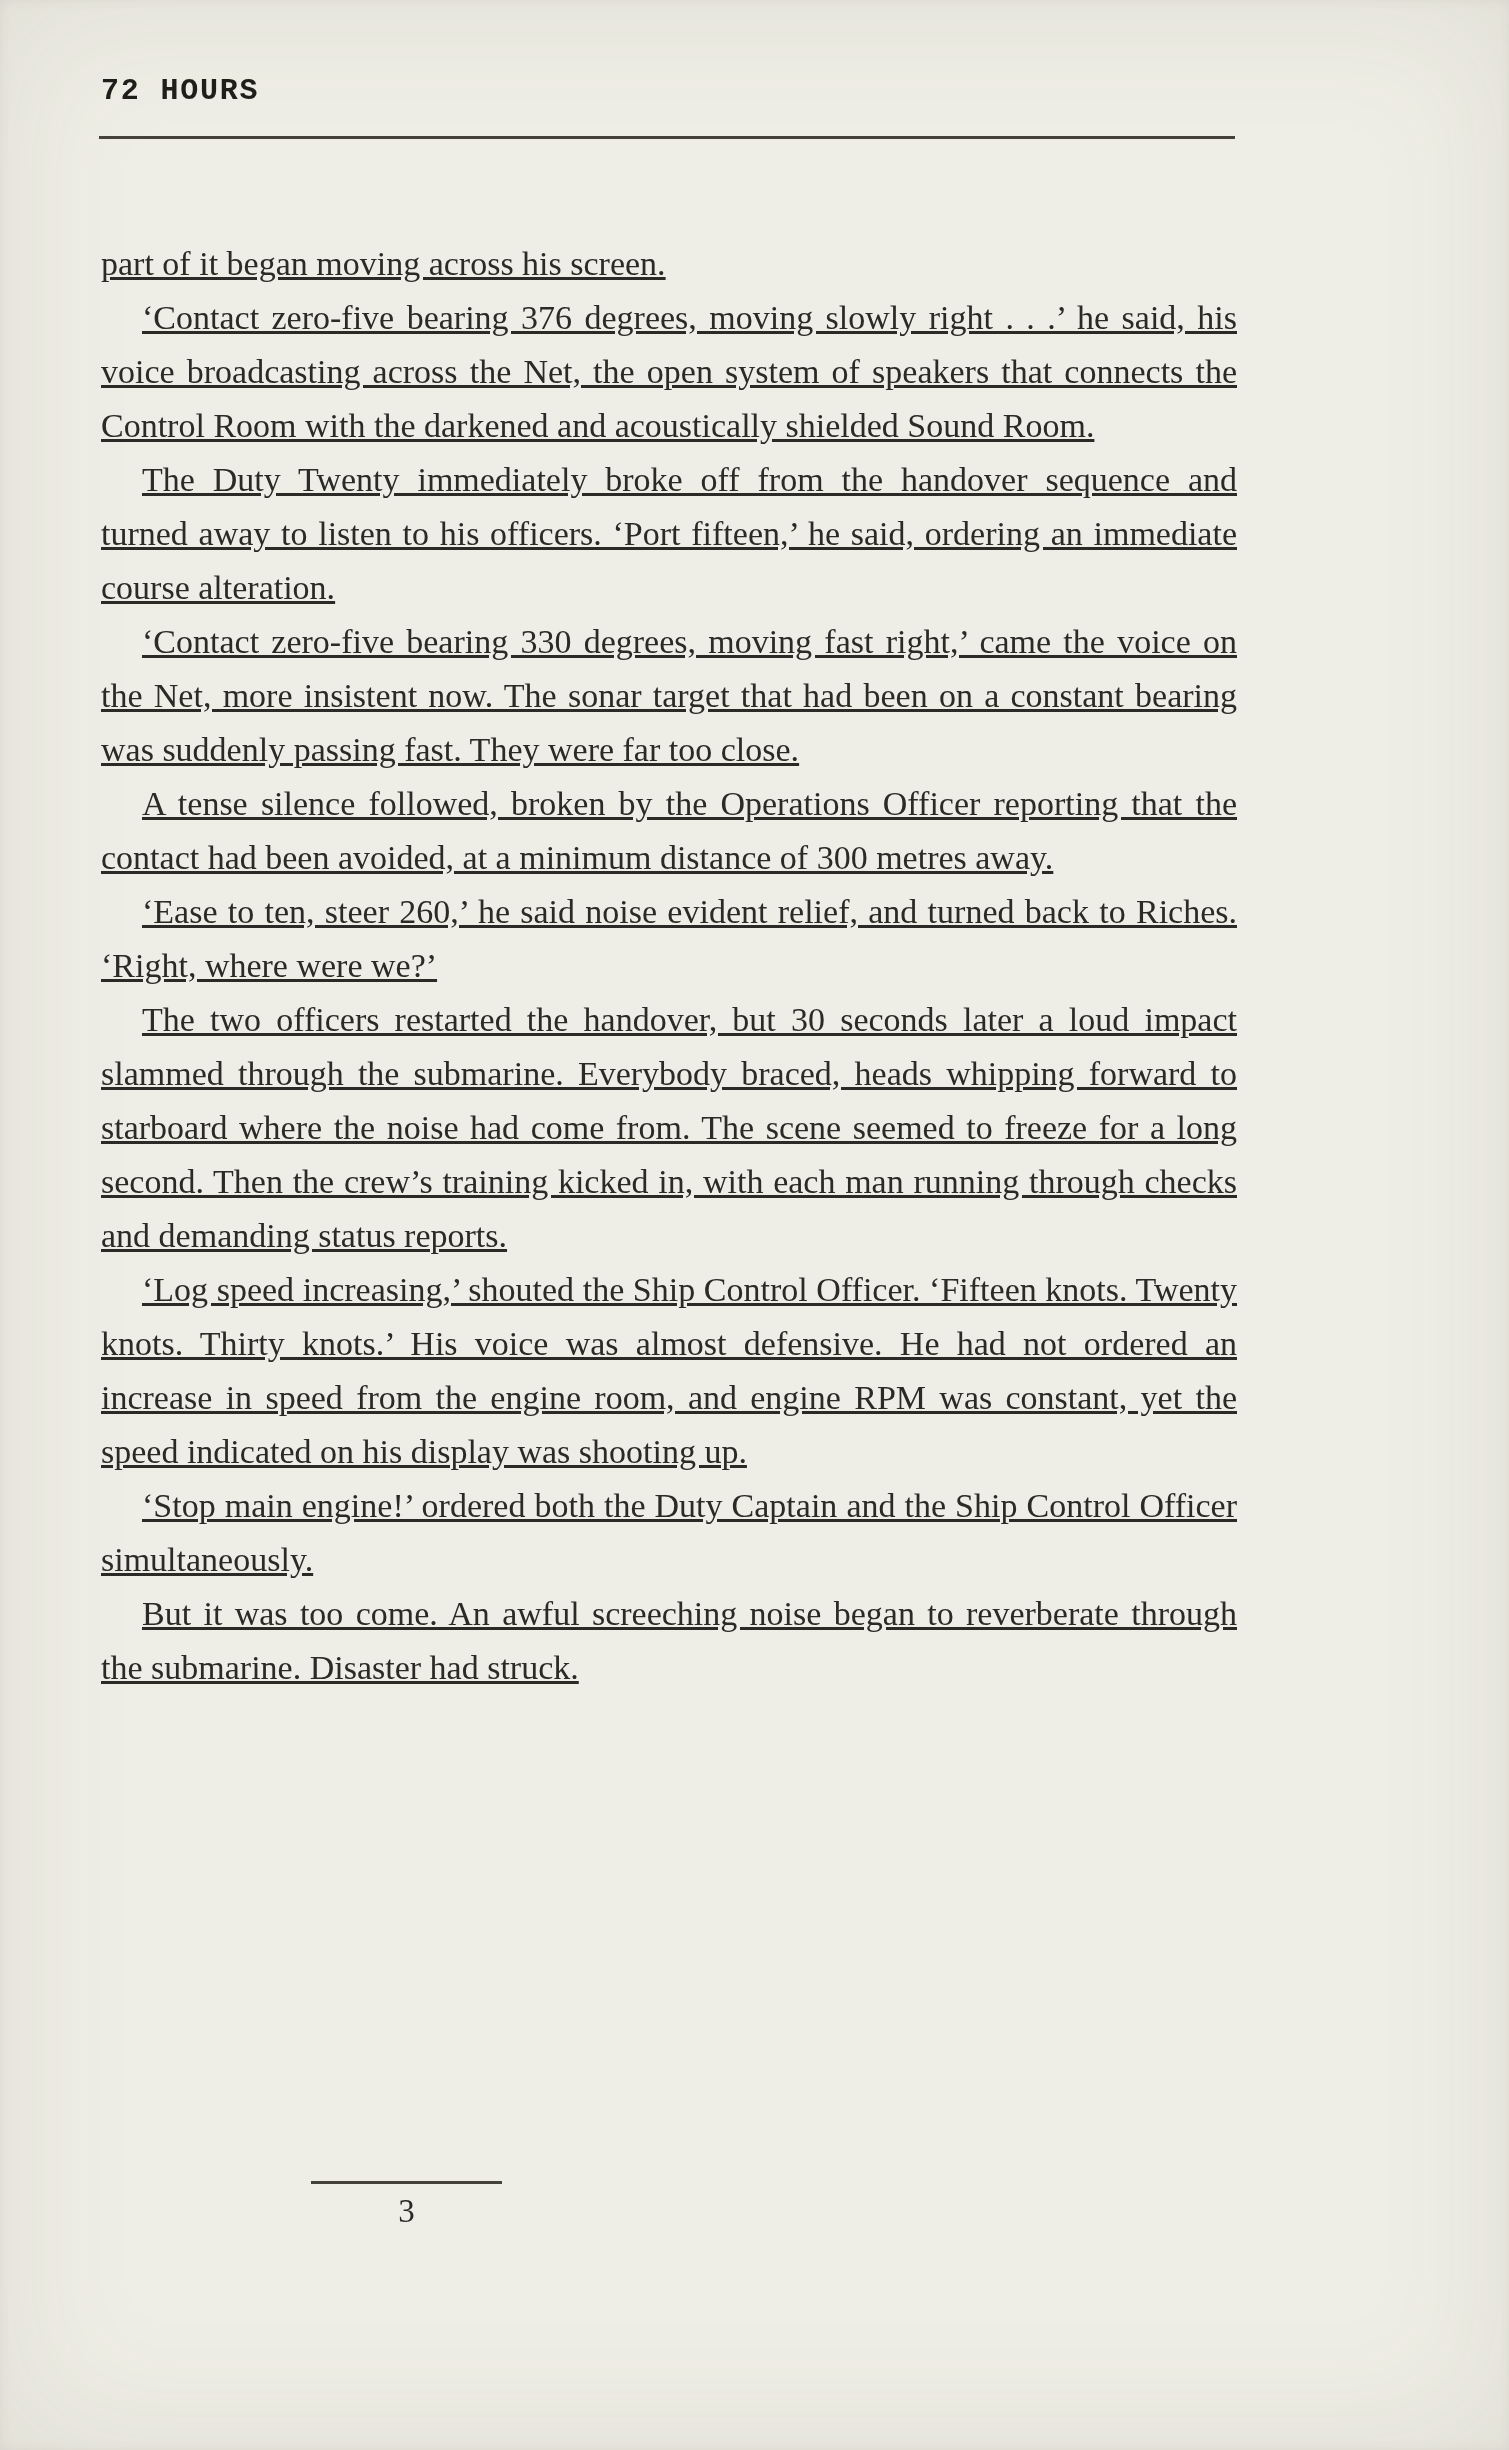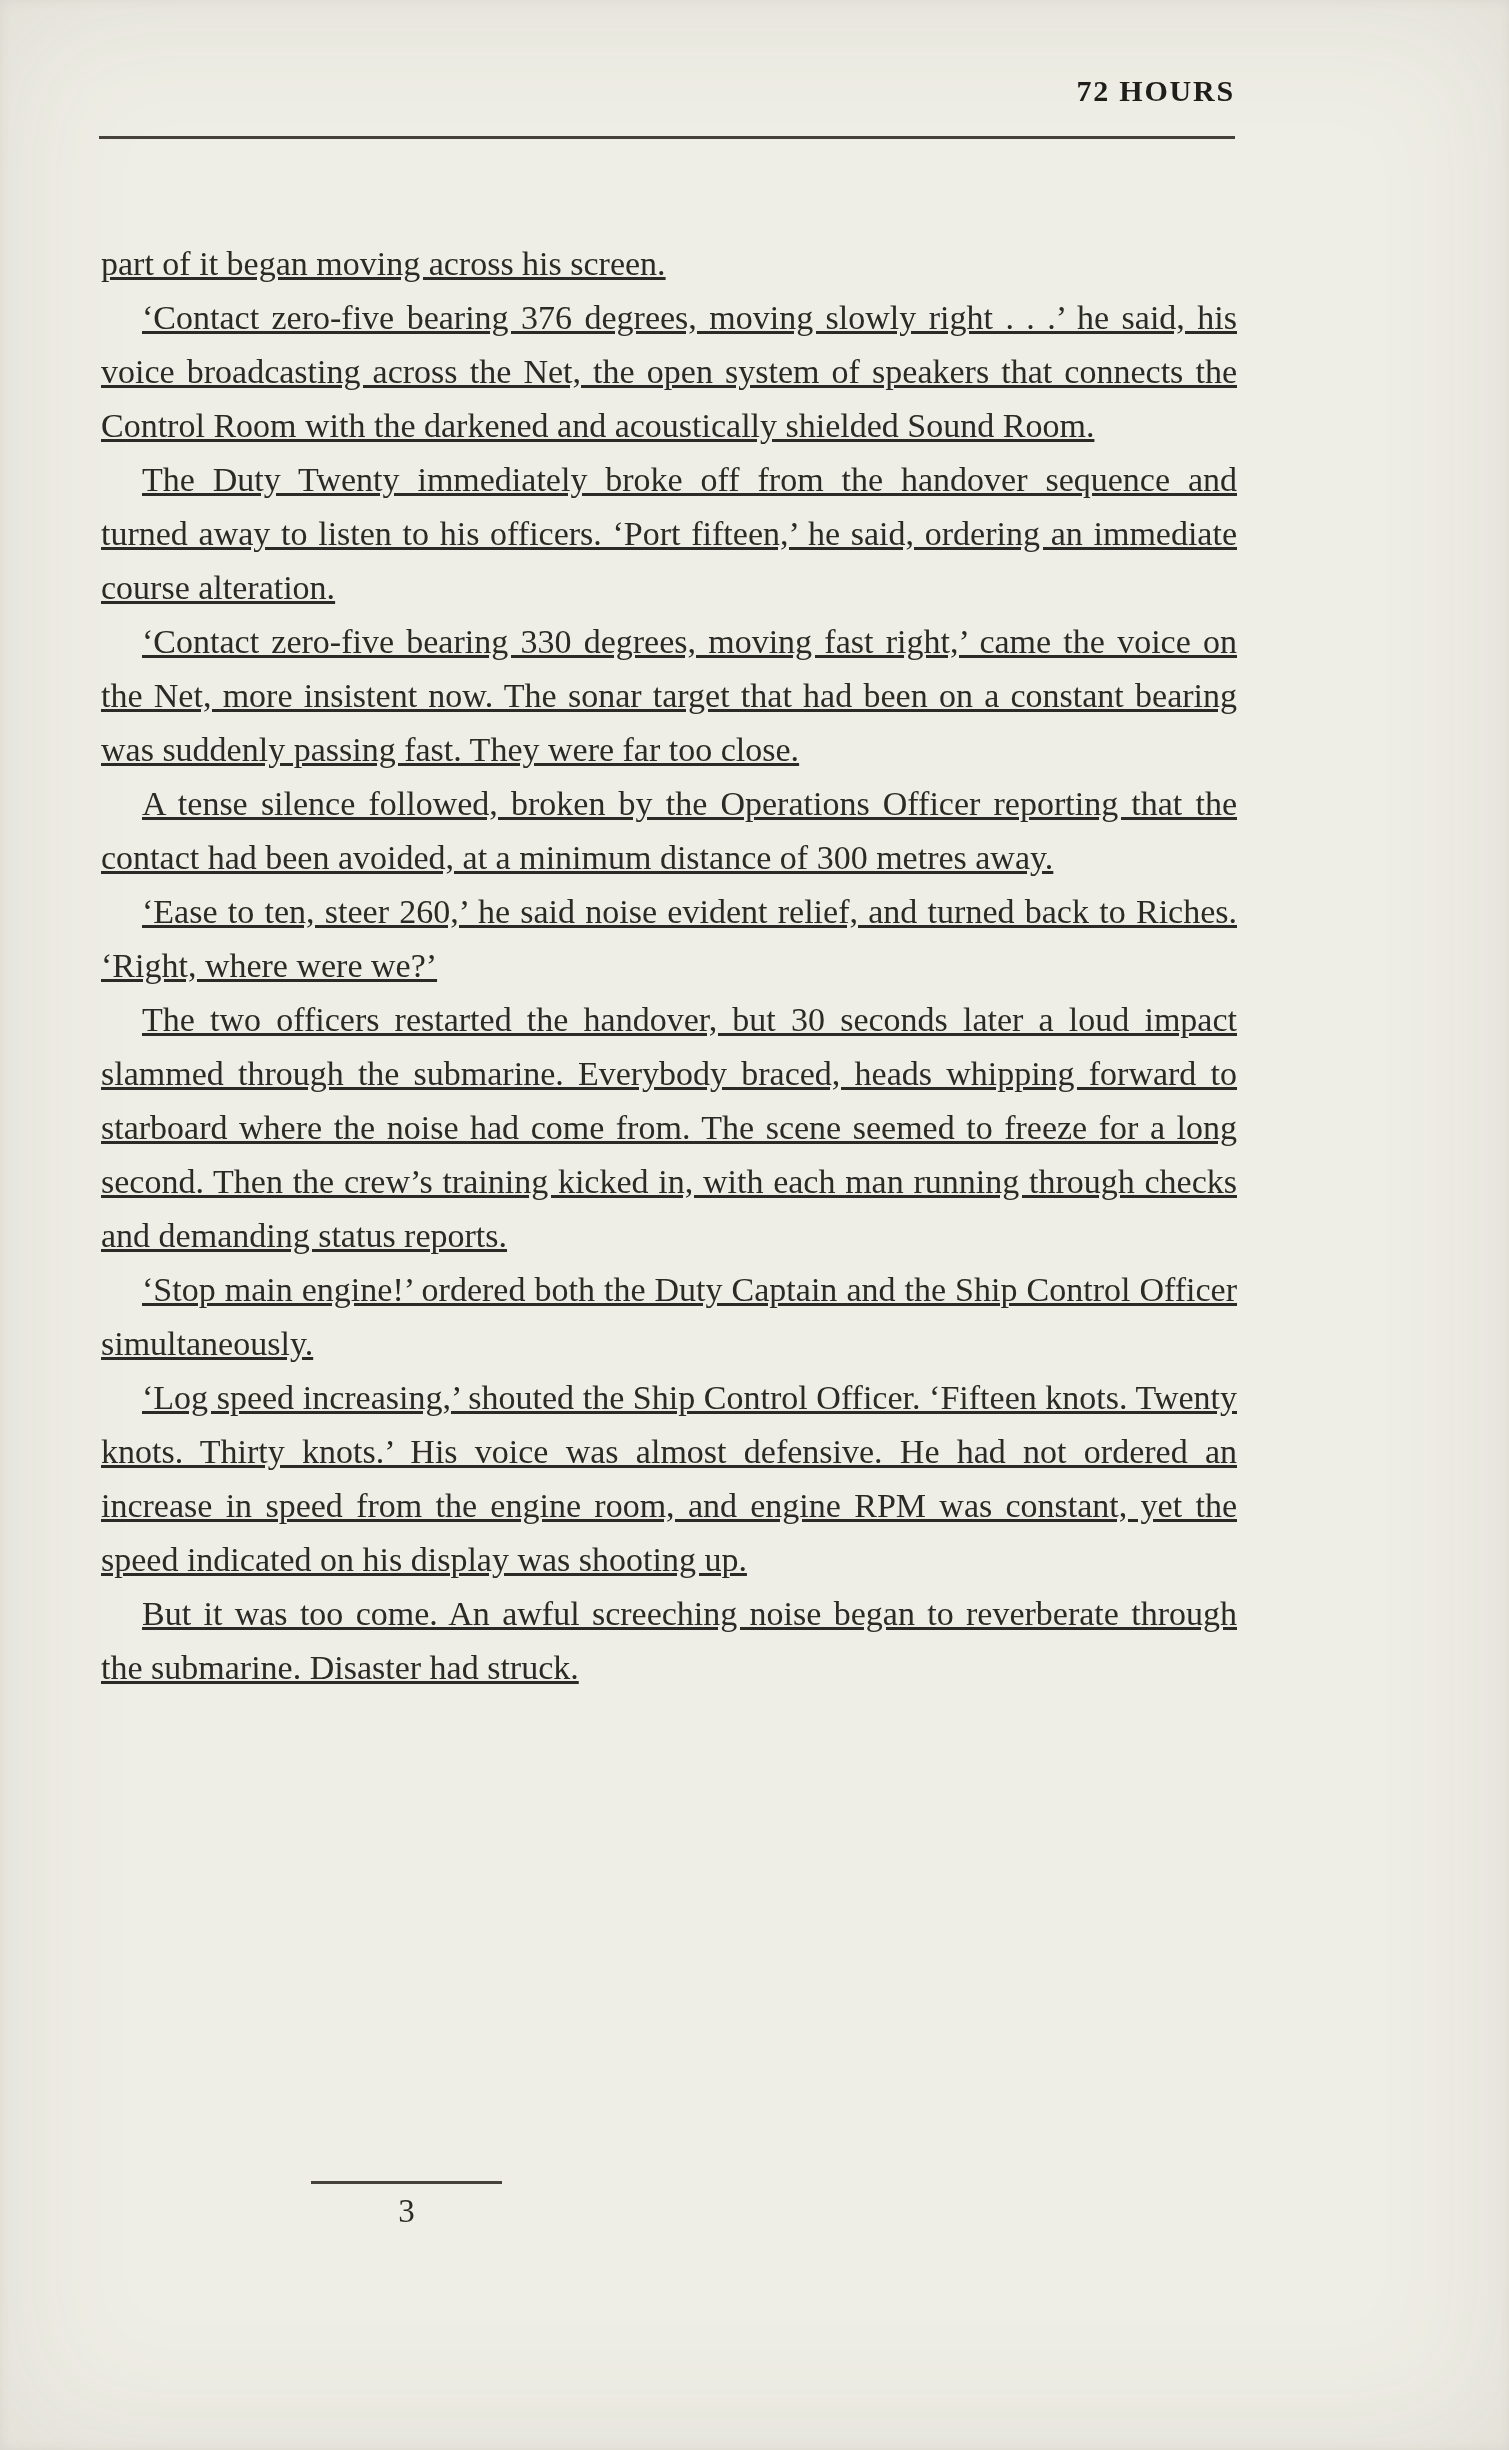--- a/index.html
+++ b/index.html
@@ -17,22 +17,22 @@
     position:relative;
     width:1510px;height:2450px;
     background:var(--paper);
     color:var(--ink);
     box-shadow:inset 0 0 144px rgba(90,80,60,0.10), inset 0 0 12.6px rgba(90,80,60,0.08);
     overflow:hidden;
   }
   .running-header{
     position:absolute;
     top:74px;left:101px;width:1134px;
-    text-align:right;
-    font-family:Liberation Serif, serif;
+    text-align:left;
+    font-family:Liberation Mono, monospace;
     font-weight:bold;
     font-size:30px;
     letter-spacing:1.8px;
     color:#1f1e1b;
   }
   .header-rule{
     position:absolute;
     top:136px;left:99px;width:1136px;height:2.7px;
     background:var(--rule);
   }
@@ -75,22 +75,22 @@
   <div class="header-rule"></div>
 
   <div class="body-text">
       <p>part of it began moving across his screen.</p>
       <p class="indent">‘Contact zero-five bearing 376 degrees, moving slowly right . . .’ he said, his voice broadcasting across the Net, the open system of speakers that connects the Control Room with the darkened and acoustically shielded Sound Room.</p>
       <p class="indent">The Duty Twenty immediately broke off from the handover sequence and turned away to listen to his officers. ‘Port fifteen,’ he said, ordering an immediate course alteration.</p>
       <p class="indent">‘Contact zero-five bearing 330 degrees, moving fast right,’ came the voice on the Net, more insistent now. The sonar target that had been on a constant bearing was suddenly passing fast. They were far too close.</p>
       <p class="indent">A tense silence followed, broken by the Operations Officer reporting that the contact had been avoided, at a minimum distance of 300 metres away.</p>
       <p class="indent">‘Ease to ten, steer 260,’ he said noise evident relief, and turned back to Riches. ‘Right, where were we?’</p>
       <p class="indent">The two officers restarted the handover, but 30 seconds later a loud impact slammed through the submarine. Everybody braced, heads whipping forward to starboard where the noise had come from. The scene seemed to freeze for a long second. Then the crew’s training kicked in, with each man running through checks and demanding status reports.</p>
+      <p class="indent">‘Log speed increasing,’ shouted the Ship Control Officer. ‘Fifteen knots. Twenty knots. Thirty knots.’ His voice was almost defensive. He had not ordered an increase in speed from the engine room, and engine RPM was constant, yet the speed indicated on his display was shooting up.</p>
       <p class="indent">‘Stop main engine!’ ordered both the Duty Captain and the Ship Control Officer simultaneously.</p>
-      <p class="indent">‘Log speed increasing,’ shouted the Ship Control Officer. ‘Fifteen knots. Twenty knots. Thirty knots.’ His voice was almost defensive. He had not ordered an increase in speed from the engine room, and engine RPM was constant, yet the speed indicated on his display was shooting up.</p>
       <p class="indent">But it was too come. An awful screeching noise began to reverberate through the submarine. Disaster had struck.</p>
     </div>
 
   <div class="footer-rule"></div>
 
   <div class="page-number">3</div>
 
 </div>
 
 

